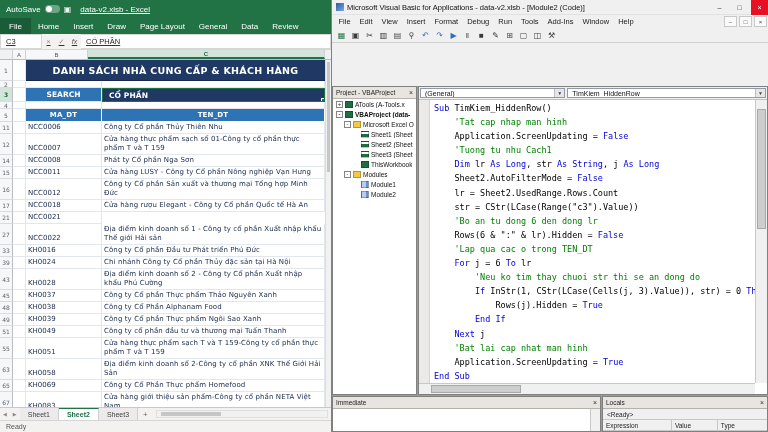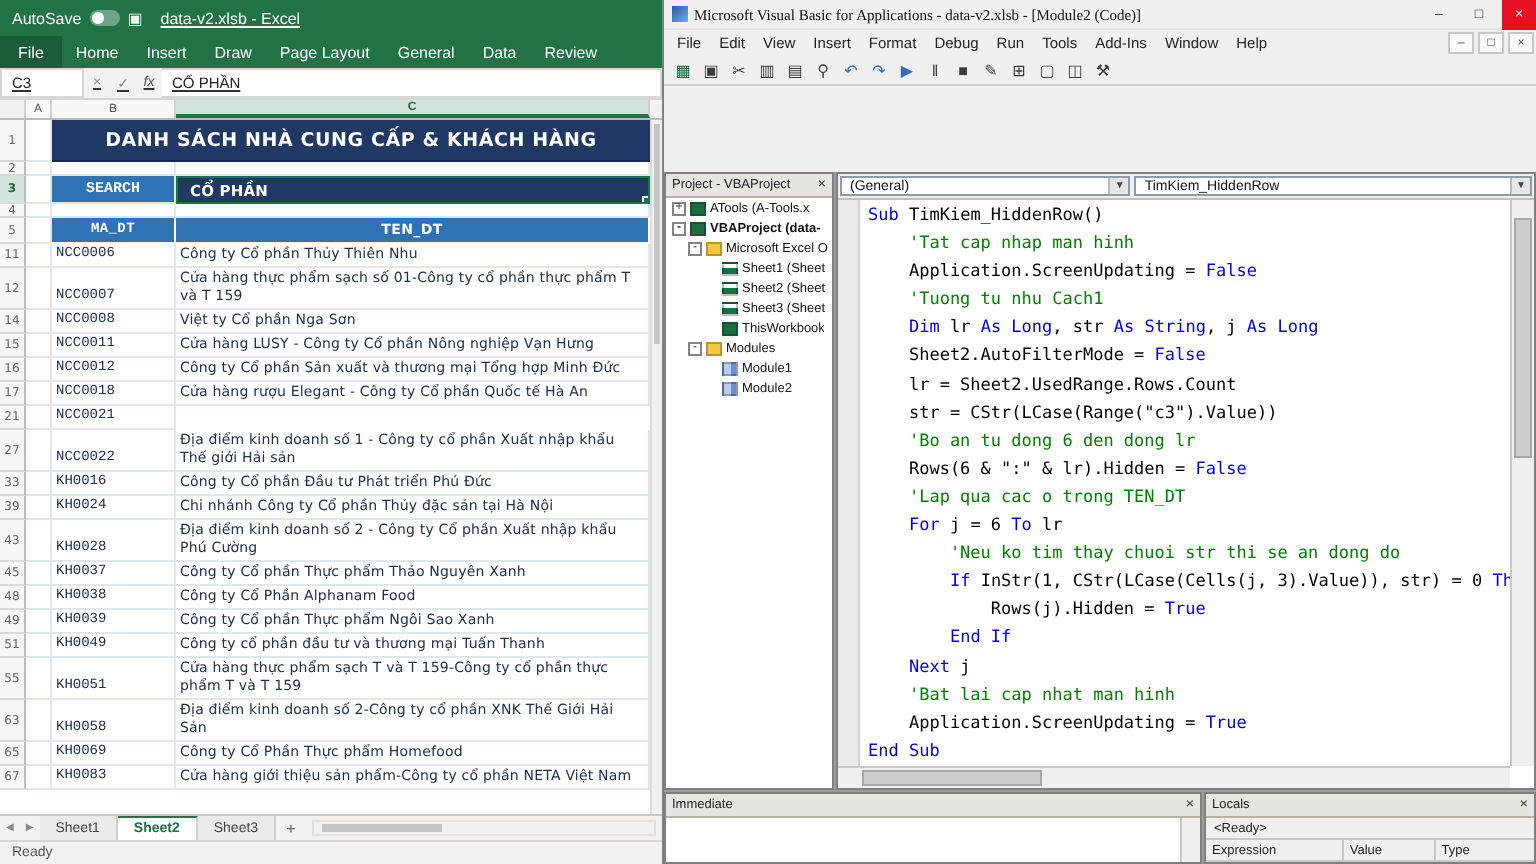--- a/index.html
+++ b/index.html
@@ -30,21 +30,21 @@
   .ch.cc{flex:1;}
   .ch.selcol{background:#d3e5db;color:#1e6b40;border-bottom:2px solid #217346;font-weight:bold;}
   .ch.sbspace{width:6px;border-right:none;background:#f1f1f1;}
   .xl-grid{position:absolute;left:0;top:60px;right:0;height:347px;background:#fff;overflow:hidden;font-size:7px;color:#203050;font-family:"DejaVu Sans",sans-serif;padding-left:22px;}
   .grows{position:absolute;left:0;top:0;width:325px;}
   .grow{display:flex;align-items:stretch;}
   .gc{border-right:1px solid #e2e7ef;border-bottom:1px solid #e2e7ef;display:flex;align-items:flex-end;overflow:hidden;}
   .gut{width:13px;flex:none;background:#f6f7f9;border-right:1px solid #b9bdc4;border-bottom:1px solid #d9dbde;color:#5f666d;font-size:6px;align-items:center;justify-content:center;}
   .gut.sel{background:#d3e5db;color:#1e6b40;font-weight:bold;}
   .ca2{width:13px;flex:none;}
-  .cb2{width:62px;flex:none;padding:1px 2px;font-family:Liberation Mono, monospace;}
+  .cb2{width:76px;flex:none;padding:1px 2px;}
   .cc2{flex:1;padding:1px 2px;line-height:9px;letter-spacing:.1px;}
   .r-title{height:21px;}
   .merged{flex:1;background:#1F3864;color:#fff;font-weight:bold;font-size:9.5px;letter-spacing:.3px;display:flex;align-items:center;justify-content:center;border-bottom:1px solid #16294a;overflow:hidden;white-space:nowrap;}
   .r-sp{height:7px;}
   .r-search{height:14px;}
   .r-search .cb2{background:#2E74B5;color:#fff;font-weight:bold;font-size:7.5px;align-items:center;justify-content:center;display:flex;padding:0;}
   .r-search .cc2{background:#1F3864;color:#fff;font-weight:bold;font-size:7.5px;align-items:center;display:flex;padding-left:6px;position:relative;border:1.5px solid #1e7145;}
   .fillhandle{position:absolute;right:0;bottom:0;width:3px;height:3px;background:#1e7145;border-left:1px solid #fff;border-top:1px solid #fff;}
   .r-head{height:13px;}
   .r-head .cb2,.r-head .cc2{background:#2E74B5;color:#fff;font-weight:bold;font-size:7px;align-items:center;justify-content:center;display:flex;border-right:1px solid #fff;border-bottom:1px solid #fff;padding:0;letter-spacing:.2px;}
@@ -58,21 +58,21 @@
   .stab.active{background:#fff;color:#1e7145;font-weight:bold;border-top:1.5px solid #217346;}
   .newsheet{display:flex;align-items:center;padding:0 5px;color:#666;font-size:8px;}
   .hscroll{flex:1;margin:2px 3px;background:#f1f1f1;position:relative;border:1px solid #e0e0e0;}
   .hscroll .thumb{position:absolute;top:1px;bottom:1px;left:4px;width:60px;background:#c6c6c6;}
   .xl-status{position:absolute;left:0;top:420px;right:0;height:12px;background:#f3f2f1;border-top:1px solid #d6d6d6;display:flex;align-items:center;padding-left:6px;font-size:7px;color:#555;}
 
   
   .vba{position:absolute;left:331px;top:0;width:437px;height:432px;background:#f0f0f0;border-left:1px solid #808080;}
   .vb-title{position:absolute;left:0;top:0;right:0;height:15px;background:#f0f0f0;border-bottom:1px solid #e2e2e2;display:flex;align-items:center;gap:3px;padding-left:4px;font-size:7.5px;color:#111;}
   .vb-appicon{width:8px;height:8px;background:linear-gradient(135deg,#2c5aa0,#7aa7e0);flex:none;}
-  .vb-title-text{flex:1;white-space:nowrap;overflow:hidden;font-family:Liberation Serif, serif;}
+  .vb-title-text{flex:1;white-space:nowrap;overflow:hidden;}
   .wc{width:17px;height:15px;display:flex;align-items:center;justify-content:center;font-size:7px;color:#333;flex:none;}
   .wc.close{background:#e81123;color:#fff;}
   .vb-menu{position:absolute;left:0;top:15px;right:0;height:13px;background:#f0f0f0;display:flex;align-items:stretch;font-size:7.5px;color:#222;padding-left:2px;}
   .vmenu{display:flex;align-items:center;padding:0 4.5px;white-space:nowrap;}
   .vb-menu .mspacer{flex:1;}
   .wcs{width:13px;height:11px;align-self:center;display:flex;align-items:center;justify-content:center;font-size:6px;color:#444;border:1px solid #c8c8c8;background:#fafafa;margin:0 1px;flex:none;}
   .vb-toolbar{position:absolute;left:0;top:28px;right:0;height:15px;background:#f0f0f0;border-bottom:1px solid #d0d0d0;display:flex;align-items:center;gap:1px;padding-left:3px;}
   .vtb{width:13px;height:13px;display:flex;align-items:center;justify-content:center;font-size:8px;color:#3b3b3b;}
   .vtb.tint-green{color:#1d6f42;}
   .vtb.tint-blue{color:#2f6fbe;}
@@ -200,21 +200,21 @@
      <div class="gc cc2">Công ty Cổ phần Thủy Thiên Nhu</div>
    </div><div class="grow data">
      <div class="gc gut">12</div>
      <div class="gc ca2"></div>
      <div class="gc cb2">NCC0007</div>
      <div class="gc cc2">Cửa hàng thực phẩm sạch số 01-Công ty cổ phần thực phẩm T và T 159</div>
    </div><div class="grow data">
      <div class="gc gut">14</div>
      <div class="gc ca2"></div>
      <div class="gc cb2">NCC0008</div>
-     <div class="gc cc2">Việt ty Cổ phần Nga Sơn</div>
+     <div class="gc cc2">Phát ty Cổ phần Nga Sơn</div>
    </div><div class="grow data">
      <div class="gc gut">15</div>
      <div class="gc ca2"></div>
      <div class="gc cb2">NCC0011</div>
      <div class="gc cc2">Cửa hàng LUSY - Công ty Cổ phần Nông nghiệp Vạn Hưng</div>
    </div><div class="grow data">
      <div class="gc gut">16</div>
      <div class="gc ca2"></div>
      <div class="gc cb2">NCC0012</div>
      <div class="gc cc2">Công ty Cổ phần Sản xuất và thương mại Tổng hợp Minh Đức</div>

